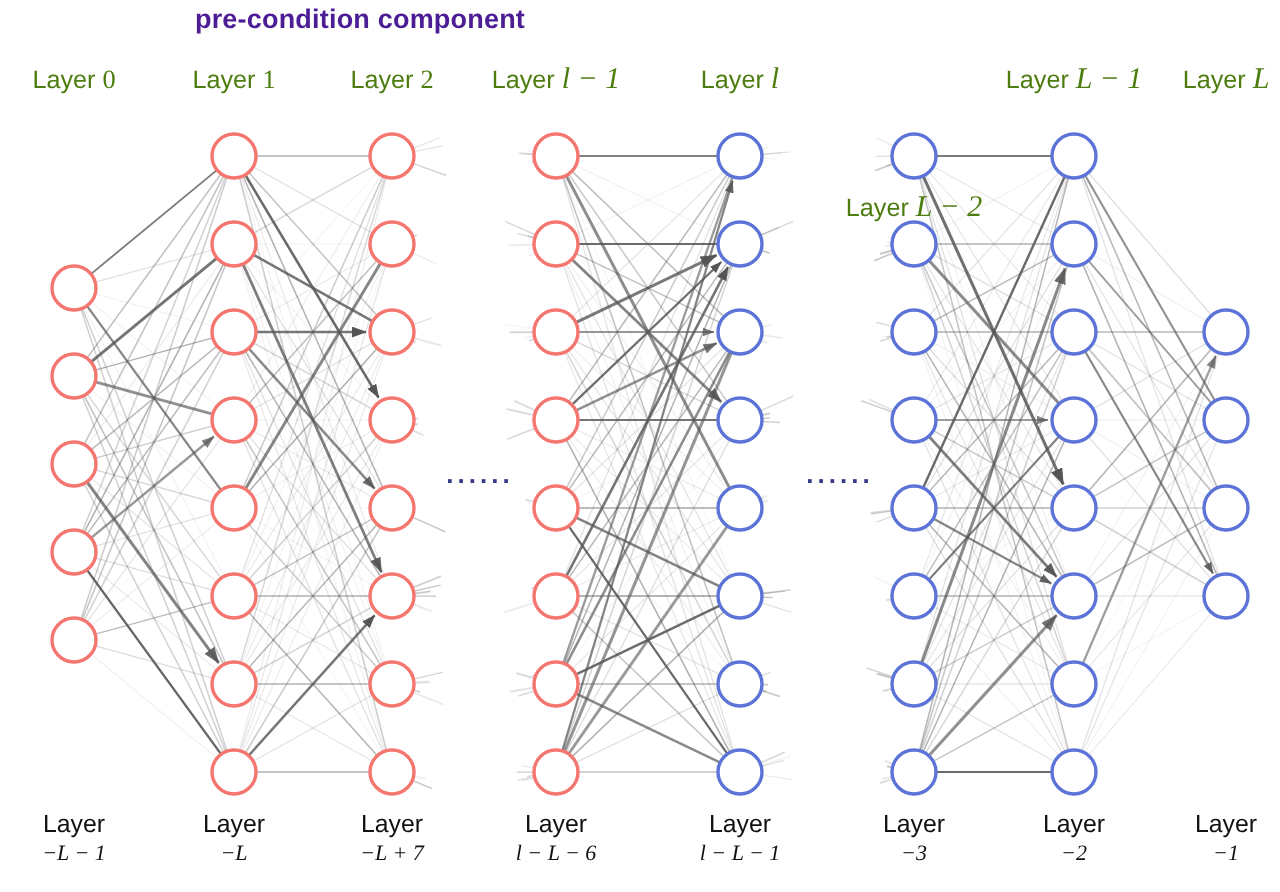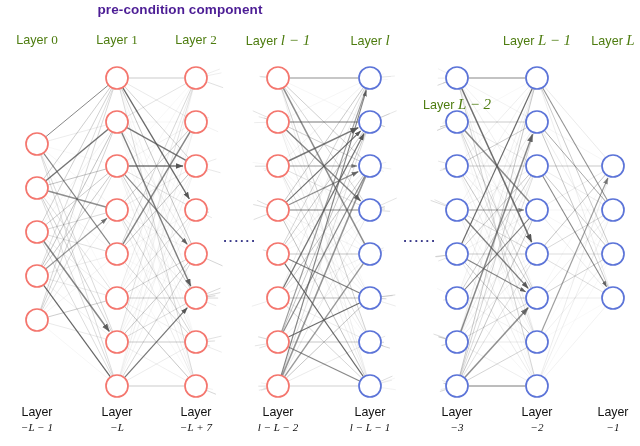--- a/index.html
+++ b/index.html
@@ -571,21 +571,21 @@
     <div class="foot" style="left: 117px; top: 405px;">
       <span class="l1">Layer</span>
       <span class="l2">−L</span>
     </div>
     <div class="foot" style="left: 196px; top: 405px;">
       <span class="l1">Layer</span>
       <span class="l2">−L + 7</span>
     </div>
     <div class="foot" style="left: 278px; top: 405px;">
       <span class="l1">Layer</span>
-      <span class="l2">l − L − 2</span>
+      <span class="l2">l − L − 6</span>
     </div>
     <div class="foot" style="left: 370px; top: 405px;">
       <span class="l1">Layer</span>
       <span class="l2">l − L − 1</span>
     </div>
     <div class="foot" style="left: 457px; top: 405px;">
       <span class="l1">Layer</span>
       <span class="l2">−3</span>
     </div>
     <div class="foot" style="left: 537px; top: 405px;">

